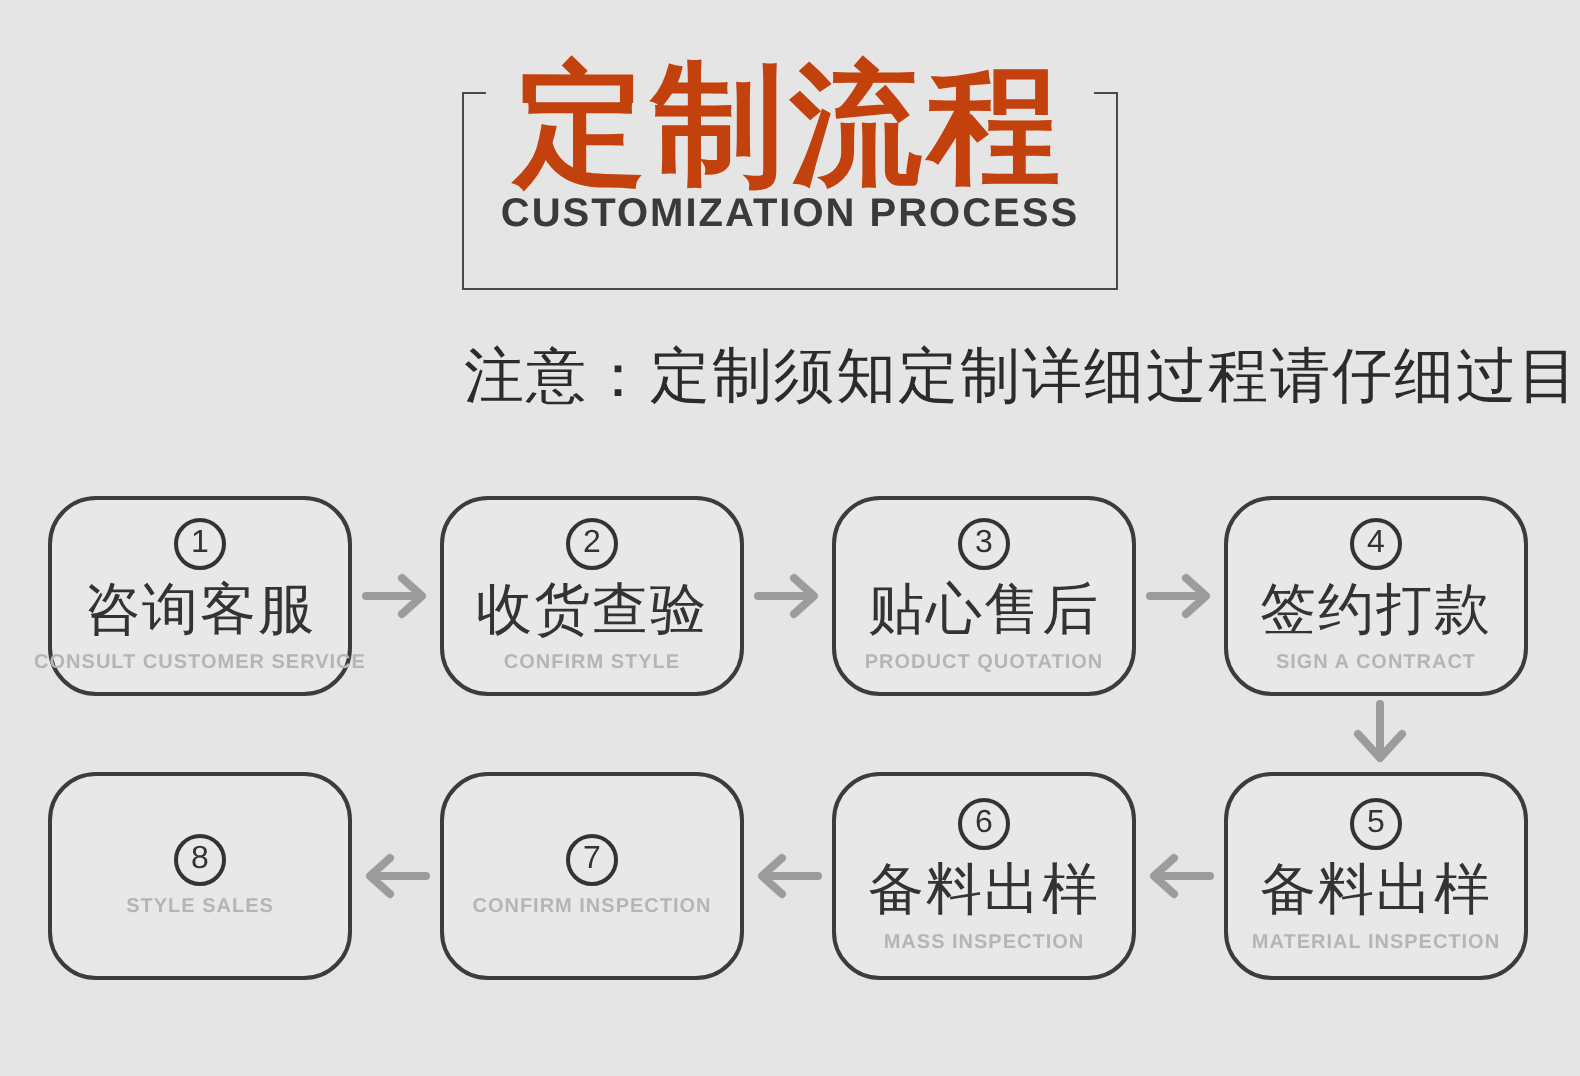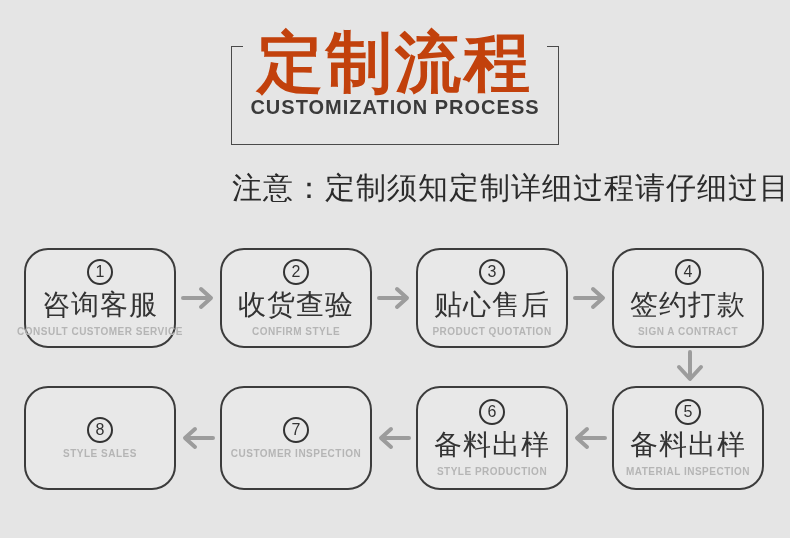--- a/index.html
+++ b/index.html
@@ -152,33 +152,33 @@
       </div>
       <div class="arrow-slot">
         <svg width="34" height="26" viewBox="0 0 34 26">
             <path class="arrow-stroke" d="M32 13 H5 M14 4 L4 13 L14 22"></path>
           </svg>
       </div>
       <div class="step">
         <span class="num-circle">
             <span>7</span>
           </span>
-        <div class="en">CUSTOMER INSPECTION</div>
+        <div class="en">CONFIRM INSPECTION</div>
       </div>
       <div class="arrow-slot">
         <svg width="34" height="26" viewBox="0 0 34 26">
             <path class="arrow-stroke" d="M32 13 H5 M14 4 L4 13 L14 22"></path>
           </svg>
       </div>
       <div class="step">
         <span class="num-circle">
             <span>6</span>
           </span>
         <div class="zh">备料出样</div>
-        <div class="en">STYLE PRODUCTION</div>
+        <div class="en">MASS INSPECTION</div>
       </div>
       <div class="arrow-slot">
         <svg width="34" height="26" viewBox="0 0 34 26">
             <path class="arrow-stroke" d="M32 13 H5 M14 4 L4 13 L14 22"></path>
           </svg>
       </div>
       <div class="step">
         <span class="num-circle">
             <span>5</span>
           </span>

